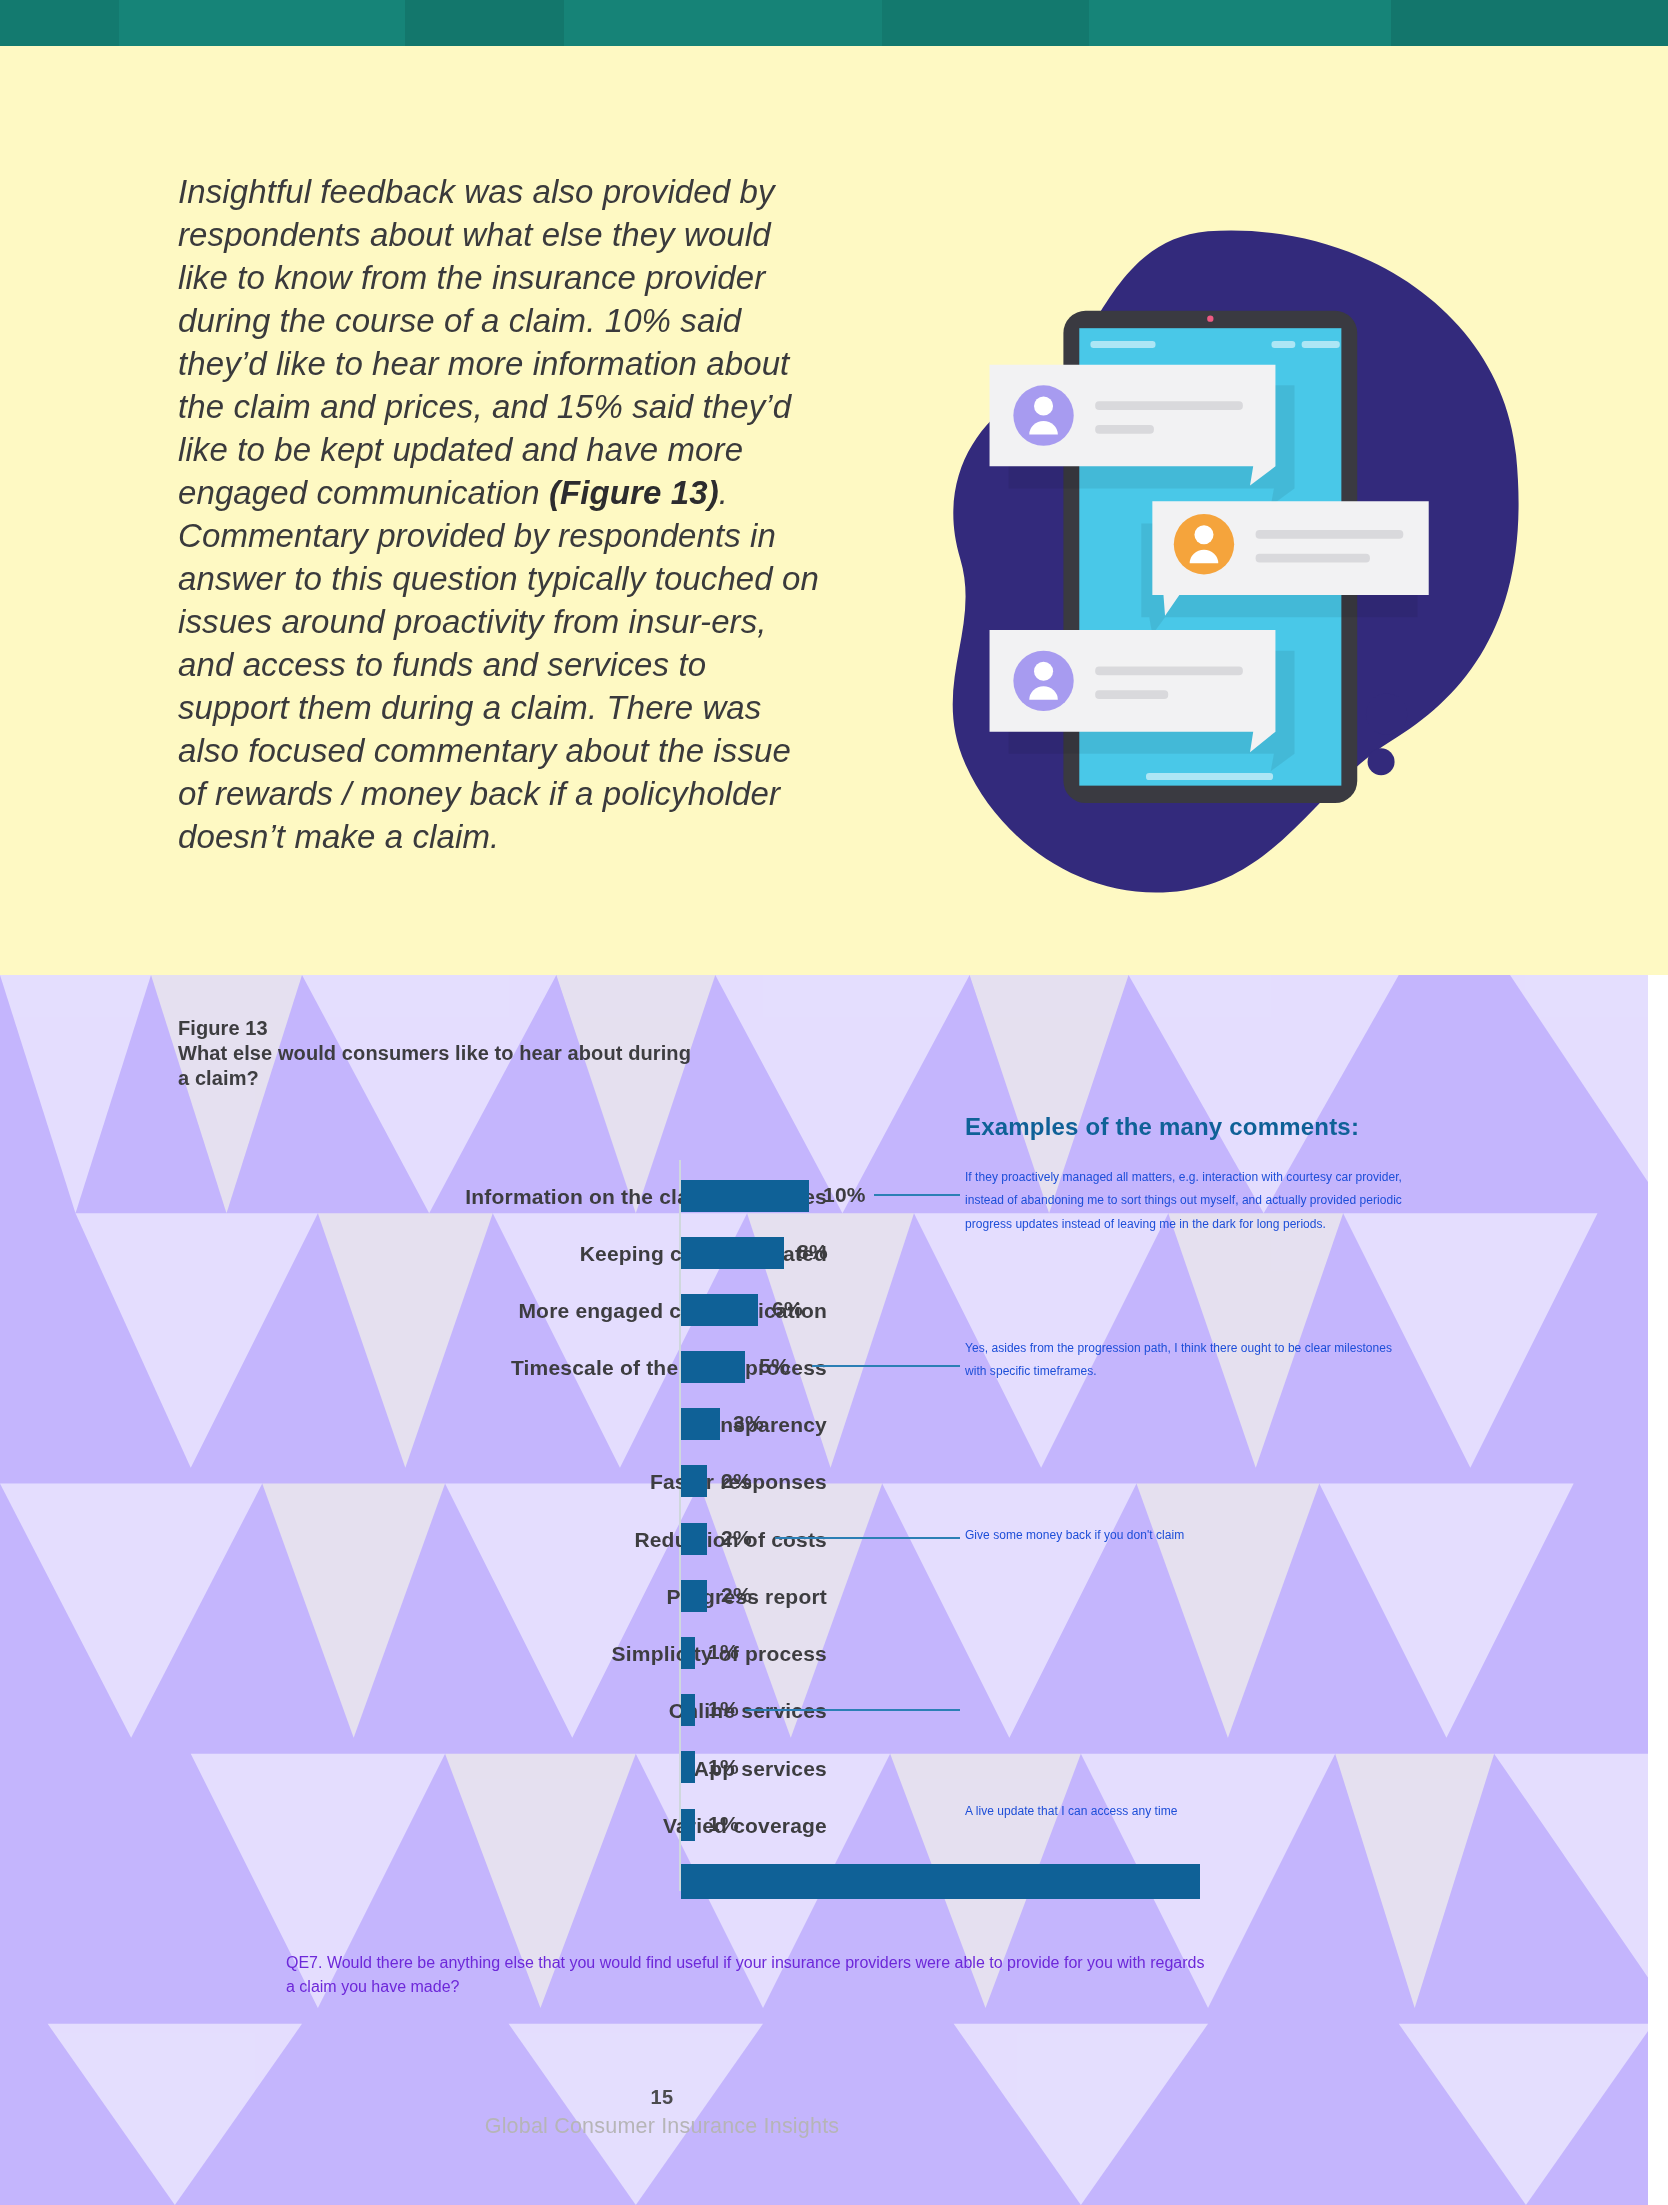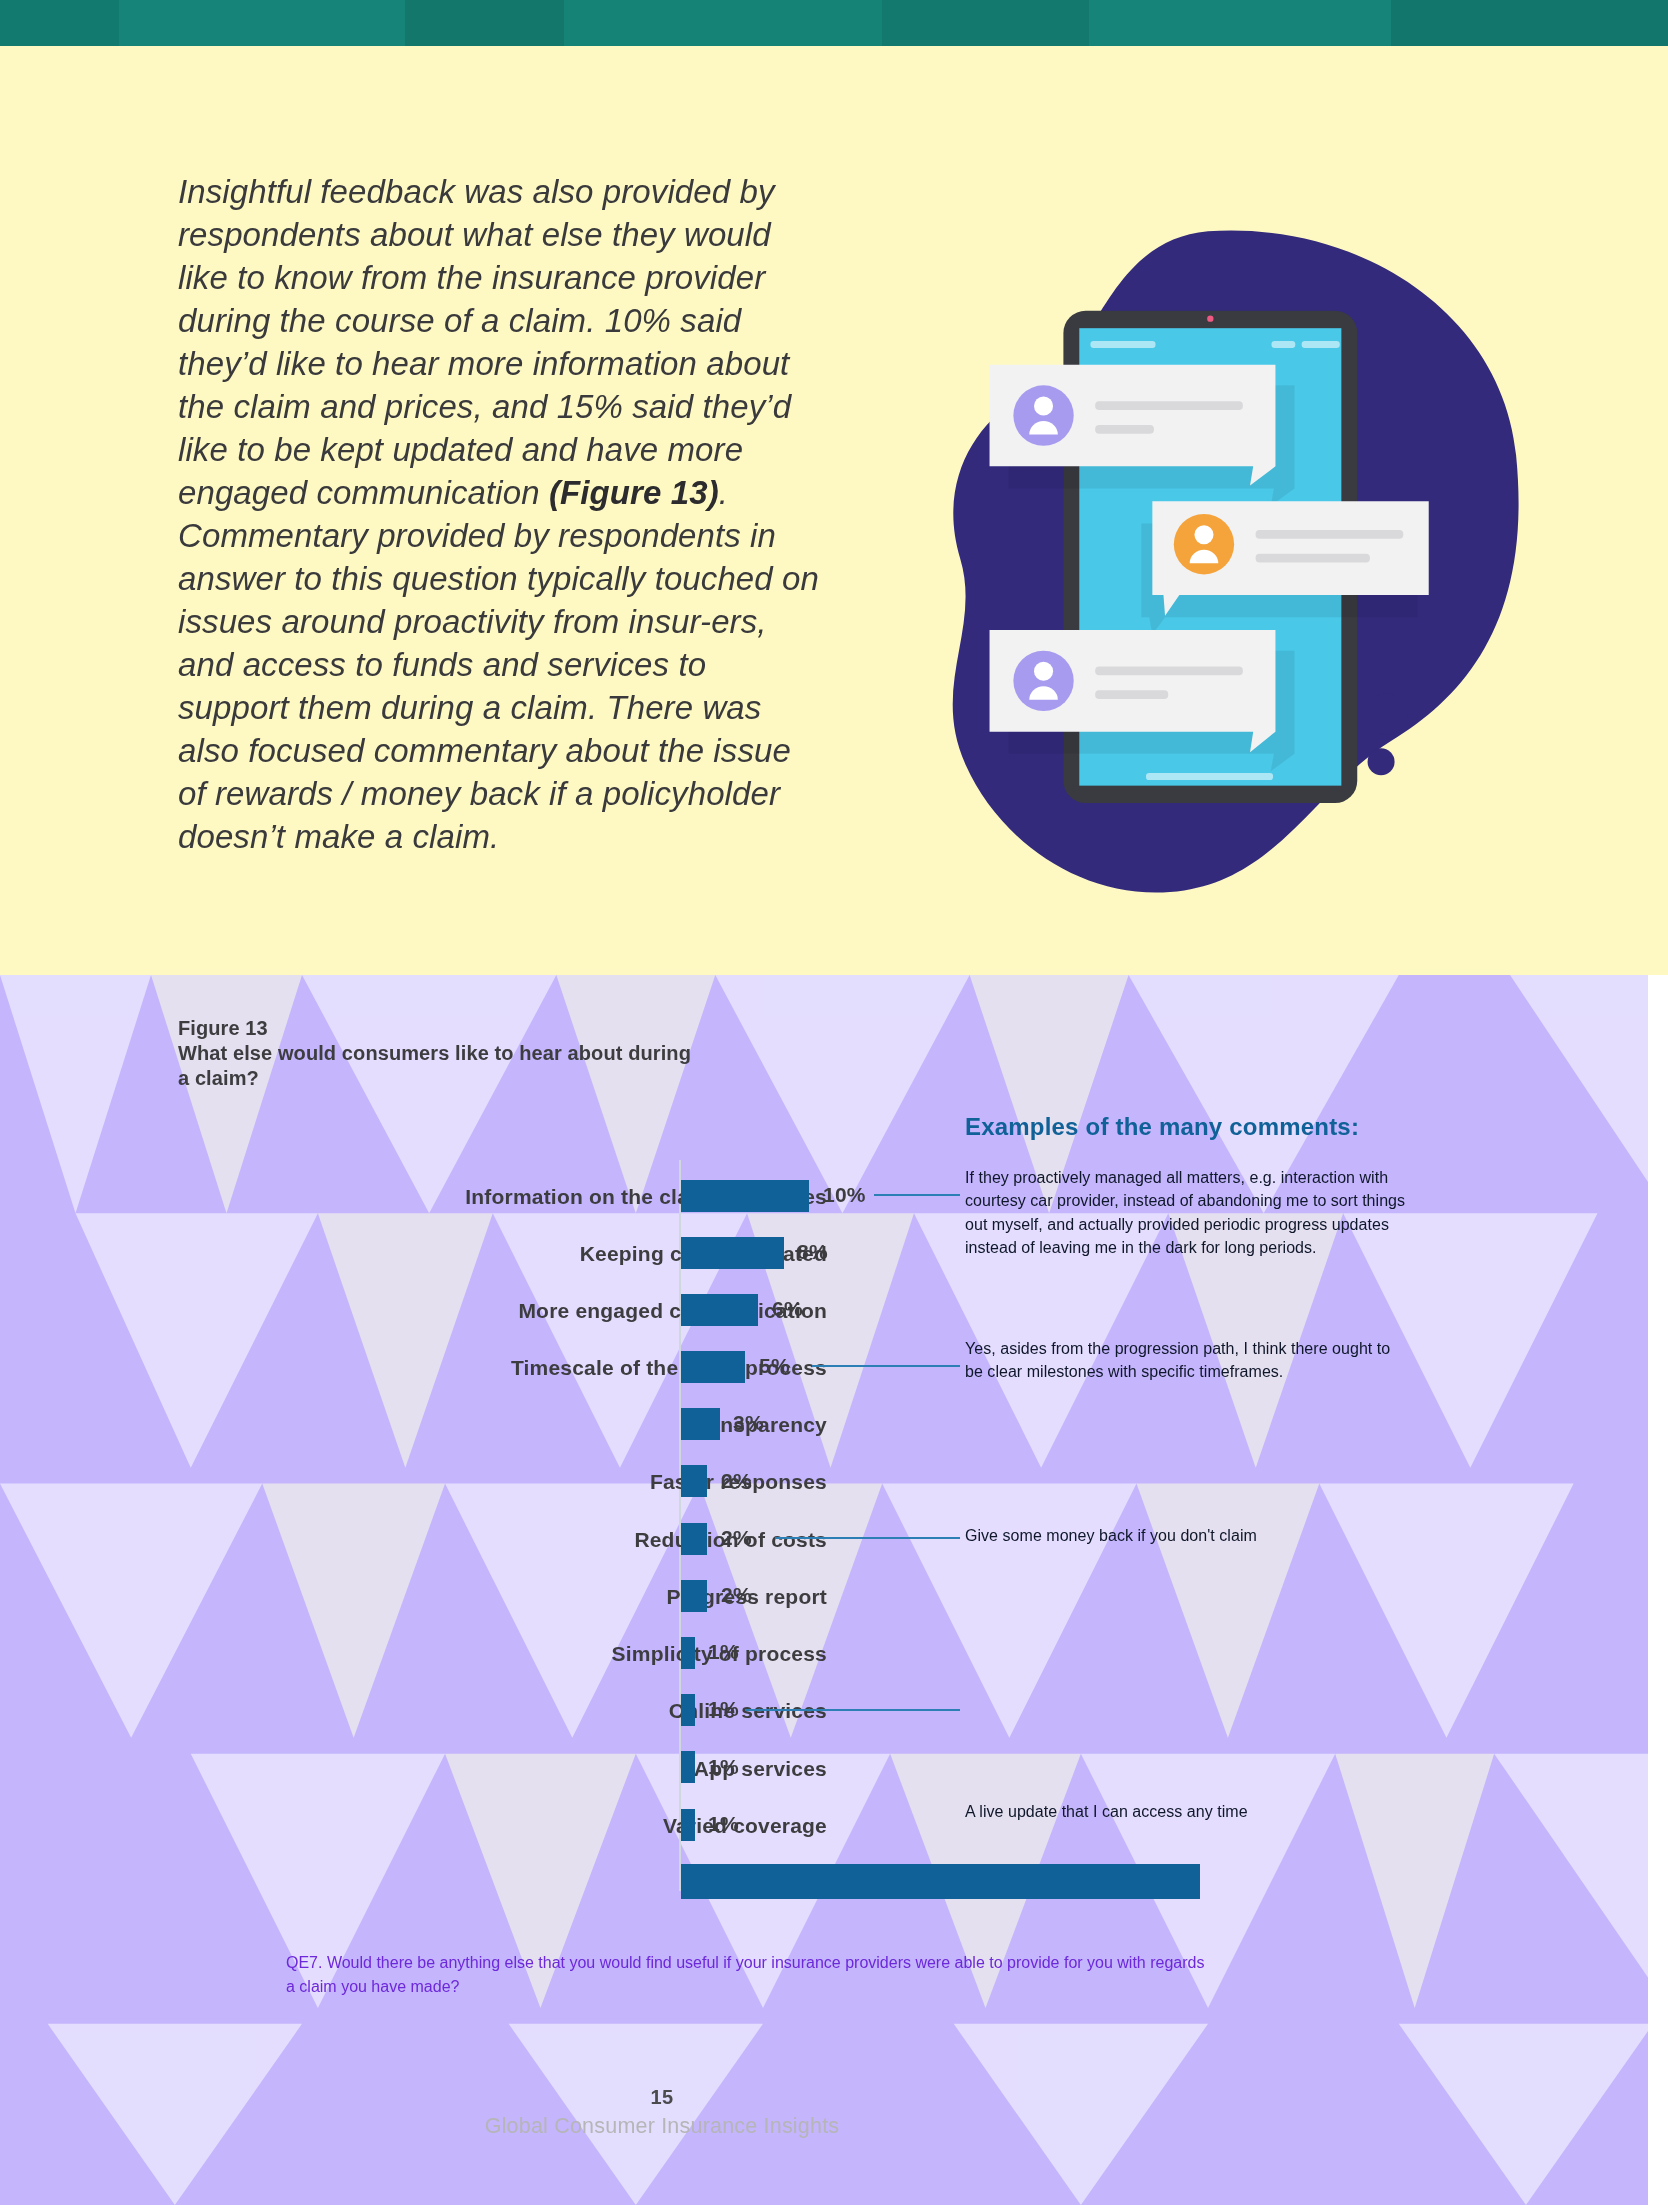--- a/index.html
+++ b/index.html
@@ -114,23 +114,23 @@
   }
 
   
   .comments-head {
     position: absolute; left: 965px; top: 1113px;
     font-size: 24px; font-weight: 700; color: #0f6197;
     letter-spacing: 0.2px;
   }
   .comment {
     position: absolute;
-    font-size: 16px;
+    font-size: 12px;
     line-height: 23.4px;
-    color: #0f172a;
+    color: #1d4ed8;
     letter-spacing: 0.04px;
   }
 
   .footnote {
     position: absolute; left: 286px; top: 1951px;
     width: 1113px;
     font-size: 16px;
     line-height: 24px;
     color: #6d28d9;
   }

